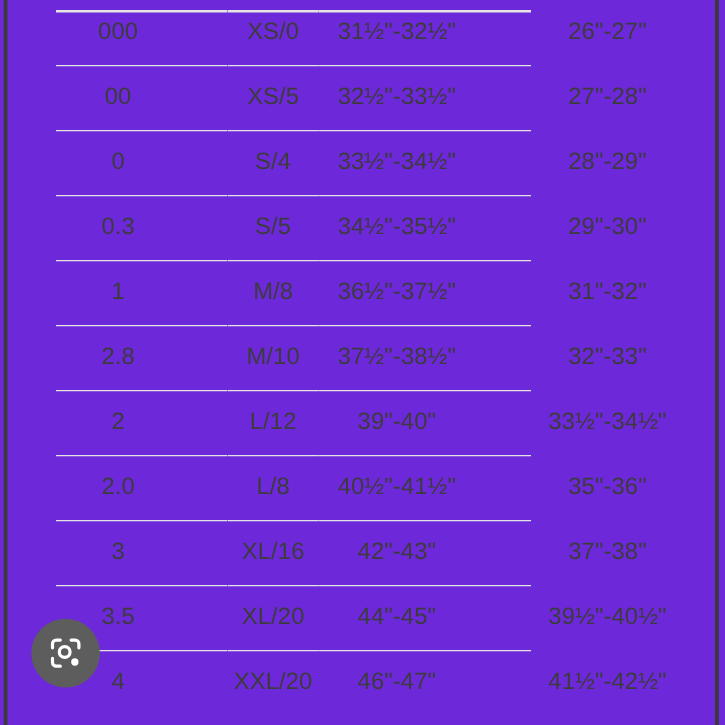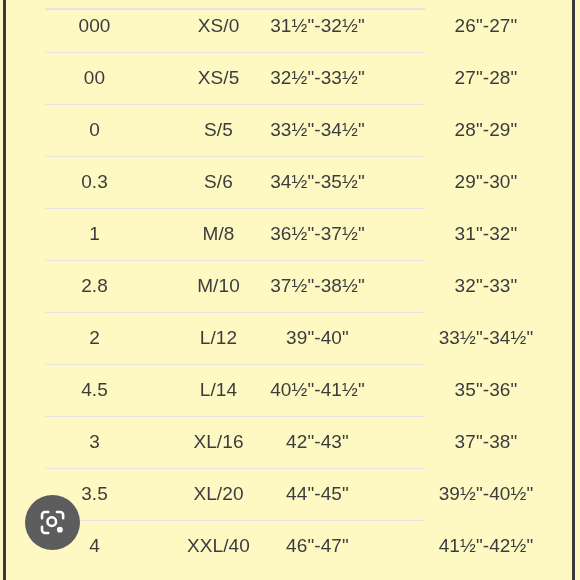--- a/index.html
+++ b/index.html
@@ -6,21 +6,21 @@
   html, body {
     margin: 0;
     padding: 0;
     background: #ffffff;
   }
 
   #screenshot {
     position: relative;
     width: 580px;
     height: 580px;
-    background: #fef9c3;
+    background: #6d28d9;
     overflow: hidden;
     font-family: "Liberation Sans", "DejaVu Sans", sans-serif;
     -webkit-font-smoothing: antialiased;
   }
 
   
   .edge-border {
     position: absolute;
     top: 0;
     width: 3px;
@@ -150,28 +150,28 @@
 
         <tr>
           <td class="col-numeric">00</td>
           <td class="col-alpha">XS/5</td>
           <td class="col-bust">32½"-33½"</td>
           <td class="col-waist">27"-28"</td>
         </tr>
 
         <tr>
           <td class="col-numeric">0</td>
-          <td class="col-alpha">S/5</td>
+          <td class="col-alpha">S/4</td>
           <td class="col-bust">33½"-34½"</td>
           <td class="col-waist">28"-29"</td>
         </tr>
 
         <tr>
           <td class="col-numeric">0.3</td>
-          <td class="col-alpha">S/6</td>
+          <td class="col-alpha">S/5</td>
           <td class="col-bust">34½"-35½"</td>
           <td class="col-waist">29"-30"</td>
         </tr>
 
         <tr>
           <td class="col-numeric">1</td>
           <td class="col-alpha">M/8</td>
           <td class="col-bust">36½"-37½"</td>
           <td class="col-waist">31"-32"</td>
         </tr>
@@ -184,43 +184,43 @@
         </tr>
 
         <tr>
           <td class="col-numeric">2</td>
           <td class="col-alpha">L/12</td>
           <td class="col-bust">39"-40"</td>
           <td class="col-waist">33½"-34½"</td>
         </tr>
 
         <tr>
-          <td class="col-numeric">4.5</td>
-          <td class="col-alpha">L/14</td>
+          <td class="col-numeric">2.0</td>
+          <td class="col-alpha">L/8</td>
           <td class="col-bust">40½"-41½"</td>
           <td class="col-waist">35"-36"</td>
         </tr>
 
         <tr>
           <td class="col-numeric">3</td>
           <td class="col-alpha">XL/16</td>
           <td class="col-bust">42"-43"</td>
           <td class="col-waist">37"-38"</td>
         </tr>
 
         <tr>
           <td class="col-numeric">3.5</td>
           <td class="col-alpha">XL/20</td>
           <td class="col-bust">44"-45"</td>
           <td class="col-waist">39½"-40½"</td>
         </tr>
 
         <tr>
           <td class="col-numeric">4</td>
-          <td class="col-alpha">XXL/40</td>
+          <td class="col-alpha">XXL/20</td>
           <td class="col-bust">46"-47"</td>
           <td class="col-waist">41½"-42½"</td>
         </tr>
 
       </tbody>
     </table>
   </div>
 
   <div class="lens-fab" title="Search with Google Lens">
     <span>

